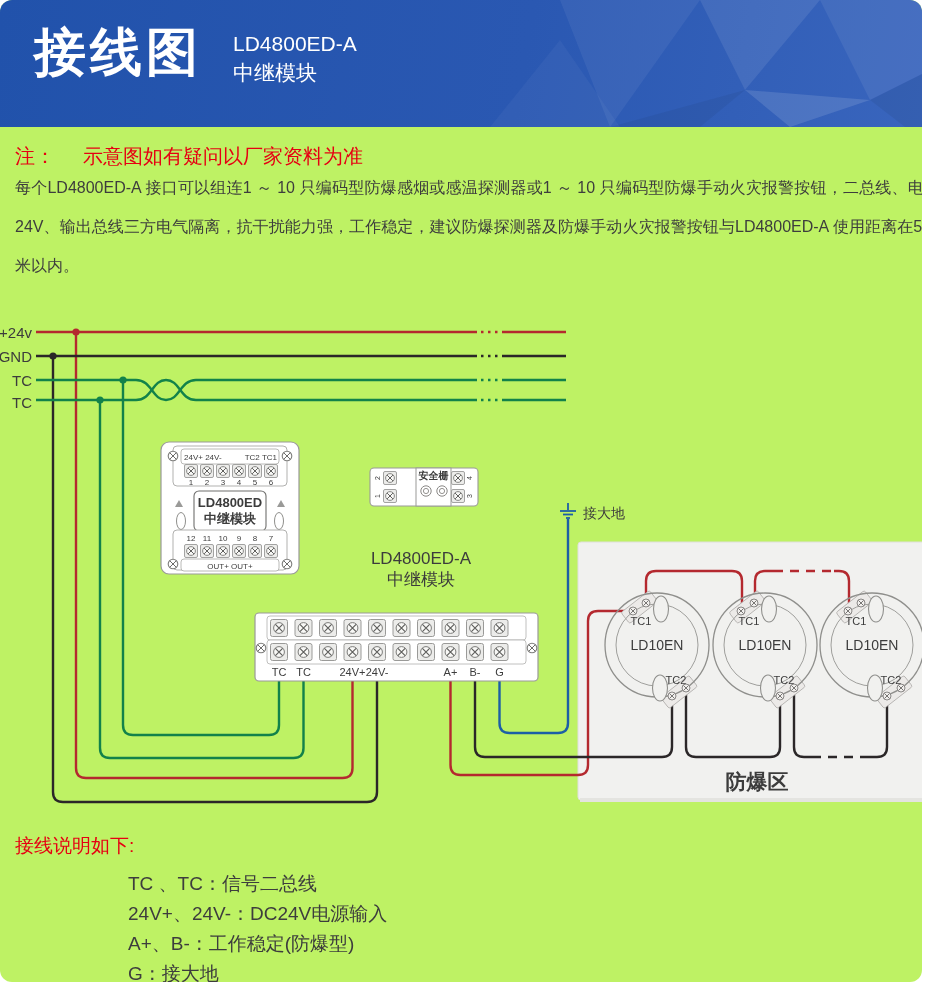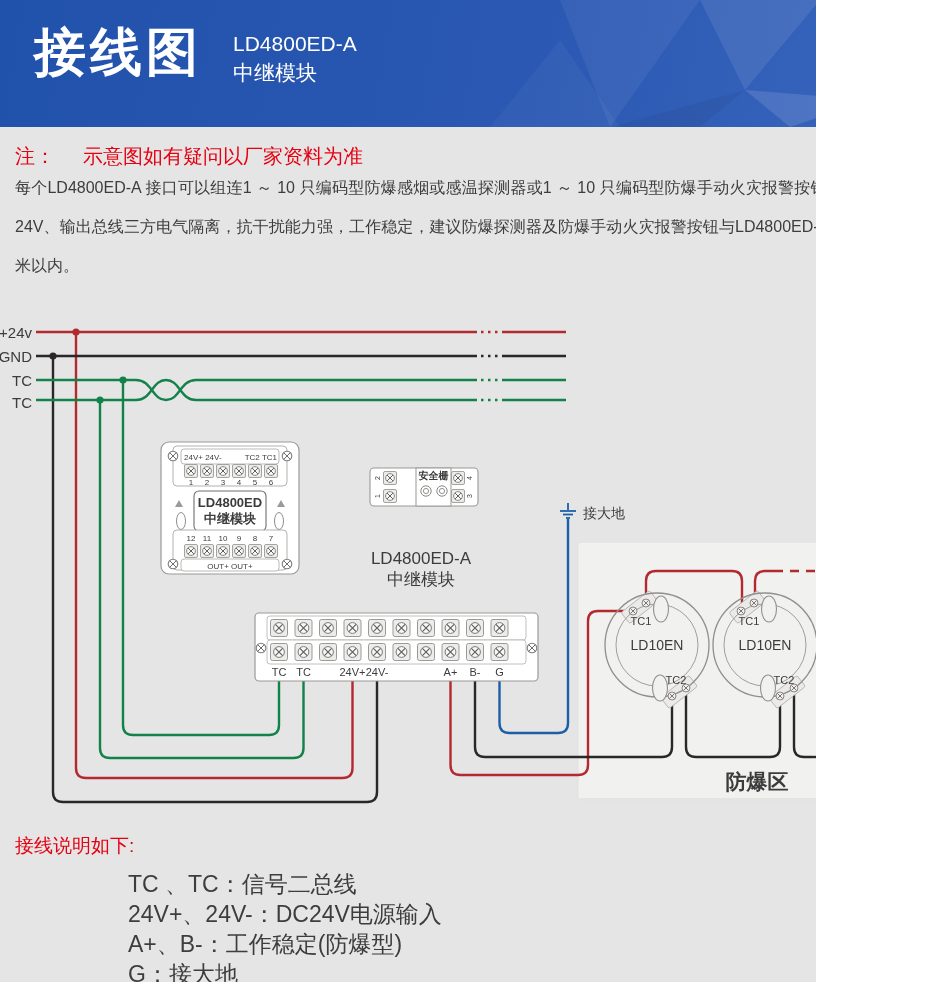--- a/index.html
+++ b/index.html
@@ -1,17 +1,17 @@
 <!DOCTYPE html>
 <html><head>
 <meta charset="utf-8">
 <style>
   html,body{margin:0;padding:0;background:#fff;}
-  #page{position:relative;width:816px;height:982px;background:#e5e5e5;overflow:hidden;
-        font-family:"Liberation Sans",sans-serif;}
+  #page{position:relative;width:922px;height:982px;background:#bef264;overflow:hidden;
+        font-family:"Liberation Sans",sans-serif;border-radius:12px;}
   
   .header{position:absolute;left:0;top:0;width:950px;height:127px;
           background:linear-gradient(100deg,#2152ab 0%,#2a58b2 55%,#3a66be 100%);}
   .header svg{position:absolute;left:0;top:0;}
   .h-title{position:absolute;left:34px;top:18px;color:#fff;font-size:52px;font-weight:bold;
            letter-spacing:4px;}
   .h-sub{position:absolute;left:233px;top:29px;color:#fff;font-size:21px;line-height:29px;}
   
   .note{position:absolute;left:15px;top:143px;font-size:20px;color:#e60012;width:920px;}
   .note .gap{display:inline-block;width:28px;}
@@ -20,21 +20,21 @@
   
   .diagram{position:absolute;left:0;top:318px;}
   svg text{font-family:"Liberation Sans",sans-serif;fill:#3c3c3c;}
   .t8{font-size:8px;} .t7{font-size:7px;} .t10b{font-size:10px;font-weight:bold;}
   .t11{font-size:11px;} .t13b{font-size:13px;font-weight:bold;}
   .t14{font-size:14px;} .t15{font-size:15px;} .t17{font-size:17px;}
   .zone-t{font-size:21px;font-weight:bold;}
   
   .legend{position:absolute;left:15px;top:833px;}
   .legend .lg-title{font-size:19px;color:#e60012;margin:0 0 10px 0;}
-  .legend .lg-item{font-size:23px;color:#3d3d3d;margin:0 0 0 113px;line-height:30px;}
+  .legend .lg-item{font-size:19px;color:#3d3d3d;margin:0 0 0 113px;line-height:30px;}
 </style>
 </head>
 <body>
 
 <div id="page">
 
   <div class="header">
     <svg width="950" height="127">
       <polygon points="560,0 700,0 610,127" fill="rgba(255,255,255,0.06)"></polygon>
       <polygon points="700,0 820,0 745,90" fill="rgba(255,255,255,0.09)"></polygon>

